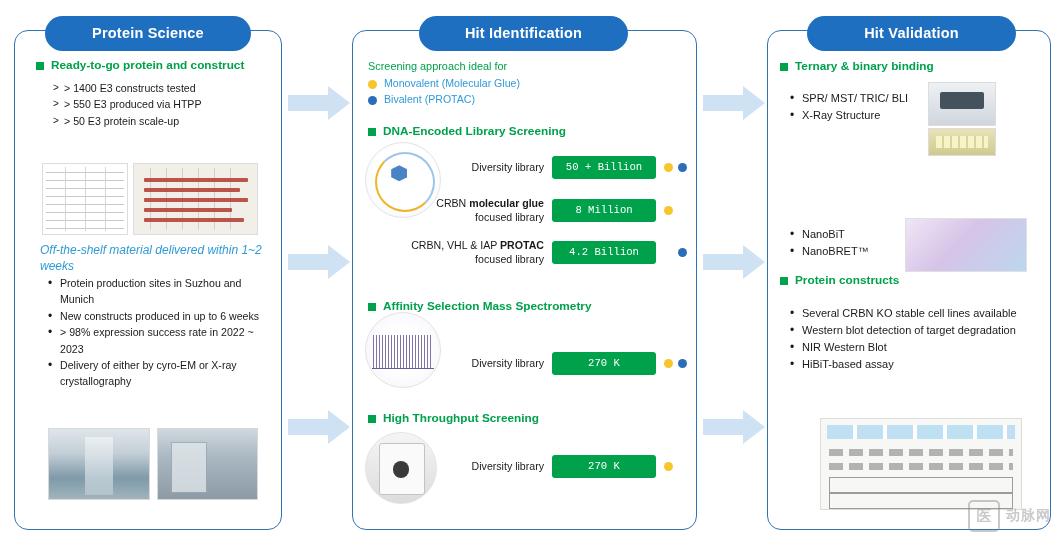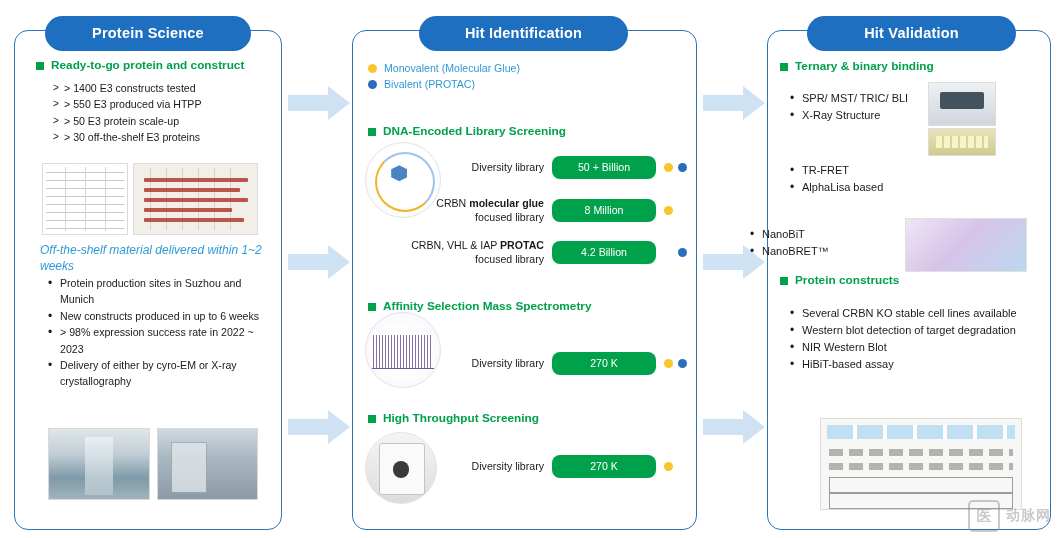--- a/index.html
+++ b/index.html
@@ -208,25 +208,26 @@
     font-size: 10.6px;
     color: #1a1a1a;
     text-align: right;
     line-height: 1.35;
   }
   .lib-label b { font-weight: bold; }
   .pill {
     background: #00a14b;
     color: #ffffff;
     font-size: 10.6px;
-    border-radius: 8px;
+    border-radius: 3px;
     text-align: center;
     padding: 5px 0 6px 0;
     width: 104px;
     box-sizing: border-box;
+    font-family: Liberation Mono, monospace;
   }
   .pill-dots { display: flex; gap: 5px; align-items: center; width: 26px; }
 
   .circ-img {
     position: absolute;
     border-radius: 50%;
     border: 1px solid #e3e3e3;
     overflow: hidden;
     background: #ffffff;
   }
@@ -384,21 +385,20 @@
 
   <div style="position:absolute; left:36px; top:58px; width:232px;">
     <div class="sec-head">
       <span class="sq"></span>
       <span>Ready-to-go protein and construct</span>
     </div>
     <ul class="bullets chev" style="margin-left:14px;">
       <li>&gt; 1400 E3 constructs tested</li>
       <li>&gt; 550 E3 produced via HTPP</li>
       <li>&gt; 50 E3 protein scale-up</li>
-      <li>&gt; 30 off-the-shelf E3 proteins</li>
     </ul>
   </div>
 
   <div class="gel-wrap">
     <div class="tbl-img">
       <div class="row" style="top:8px"></div>
         <div class="row" style="top:16px"></div>
       <div class="row" style="top:24px"></div>
         <div class="row" style="top:32px"></div>
       <div class="row" style="top:40px"></div>
@@ -468,20 +468,21 @@
   <div class="arrow" style="left:703px; top:410px;">
     <svg width="62" height="34" viewBox="0 0 62 34">
       <polygon points="0,9 40,9 40,0 62,17 40,34 40,25 0,25" fill="#cfe2f3"></polygon>
     </svg>
   </div>
 
   <div class="panel" id="panel-2"></div>
   <div class="panel-title" id="title-2">Hit Identification</div>
 
   <div style="position:absolute; left:368px; top:59px; width:300px;">
+    <div class="legend-title">Screening approach ideal for</div>
     <div class="legend-row" style="margin-top:2px;">
       <span class="dot yellow"></span>
       <span>Monovalent (Molecular Glue)</span>
     </div>
     <div class="legend-row">
       <span class="dot blue"></span>
       <span>Bivalent (PROTAC)</span>
     </div>
   </div>
 
@@ -564,26 +565,22 @@
   <div style="position:absolute; left:780px; top:59px; width:250px;" class="sec-head">
     <span class="sq"></span>
     <span>Ternary &amp; binary binding</span>
   </div>
 
   <ul class="bullets p3-bullets" style="position:absolute; left:788px; top:83px; width:140px;">
     <li>SPR/ MST/ TRIC/ BLI</li>
     <li>X-Ray Structure</li>
   </ul>
 
-  <ul class="bullets p3-bullets" style="position:absolute; left:788px; top:155px; width:140px;">
-    <li>TR-FRET</li>
-    <li>AlphaLisa based</li>
-  </ul>
-
-  <ul class="bullets p3-bullets" style="position:absolute; left:748px; top:219px; width:140px;">
+
+  <ul class="bullets p3-bullets" style="position:absolute; left:788px; top:219px; width:140px;">
     <li>NanoBiT</li>
     <li>NanoBRET™</li>
   </ul>
 
   <div class="instr dev" style="left:928px; top:82px; width:66px; height:42px;"></div>
   <div class="instr plate" style="left:928px; top:128px; width:66px; height:26px;"></div>
 
   <div class="frets">
     <div class="flask" style="left:4px;  background:linear-gradient(180deg,#f4c542,#d89a14);"></div>
     <div class="flask" style="left:26px; background:linear-gradient(180deg,#7bc96f,#3f9e3a);"></div>

